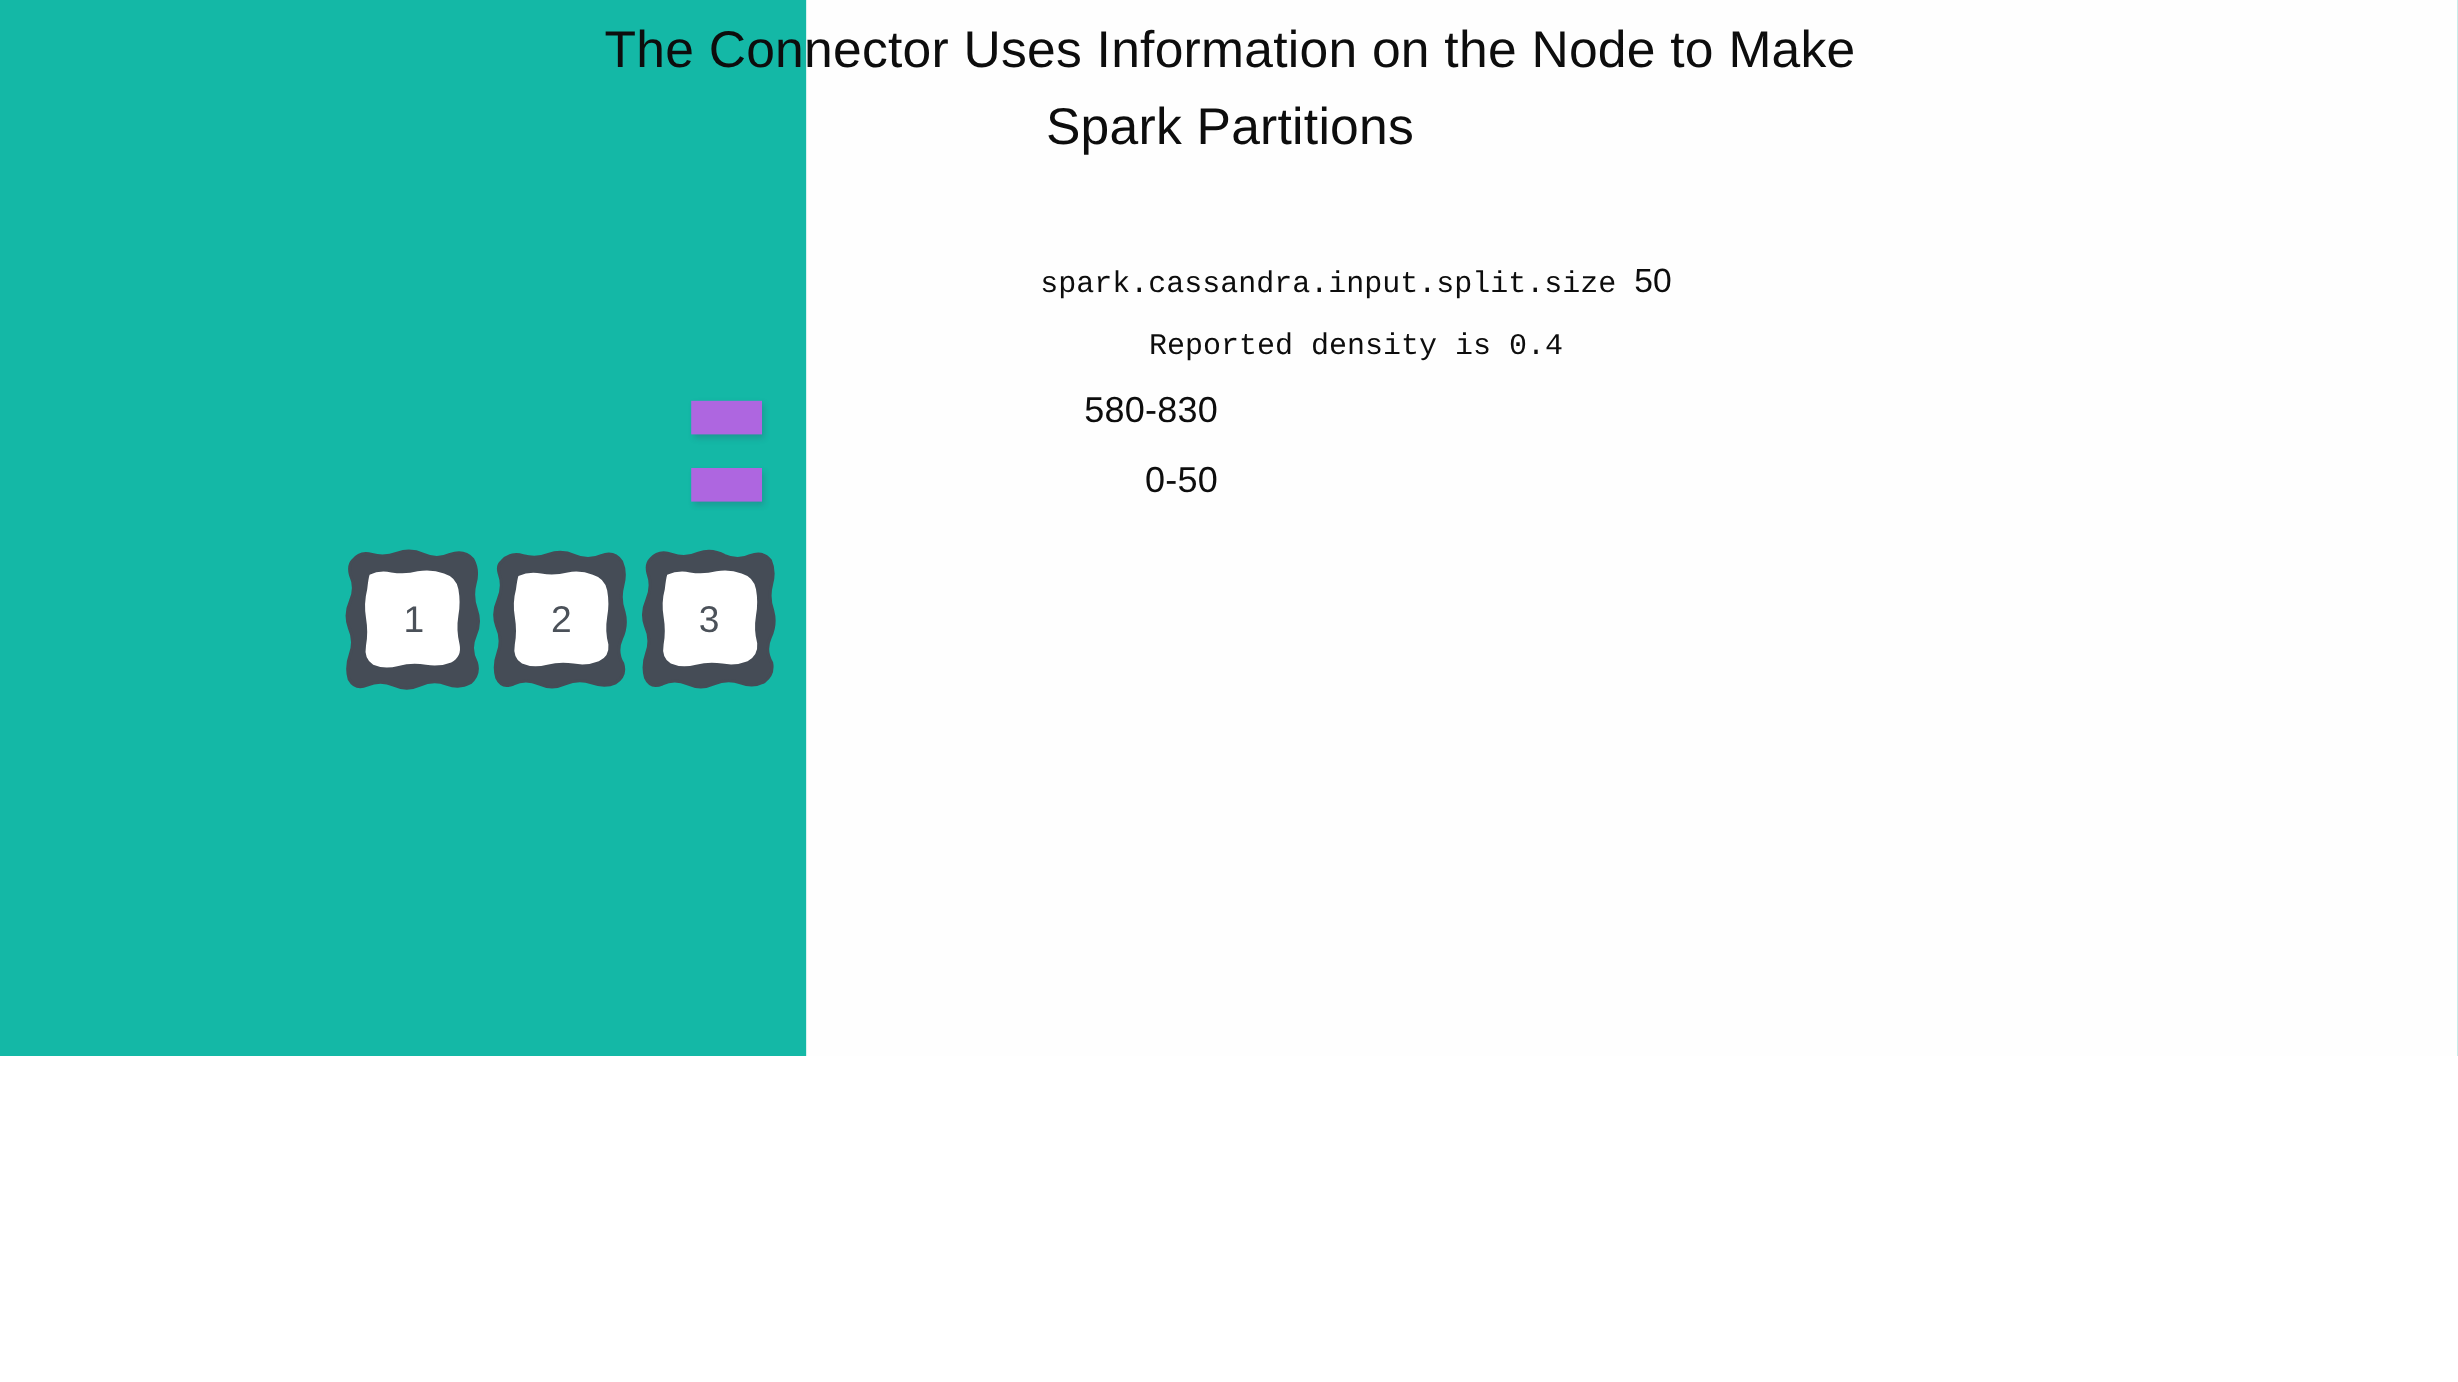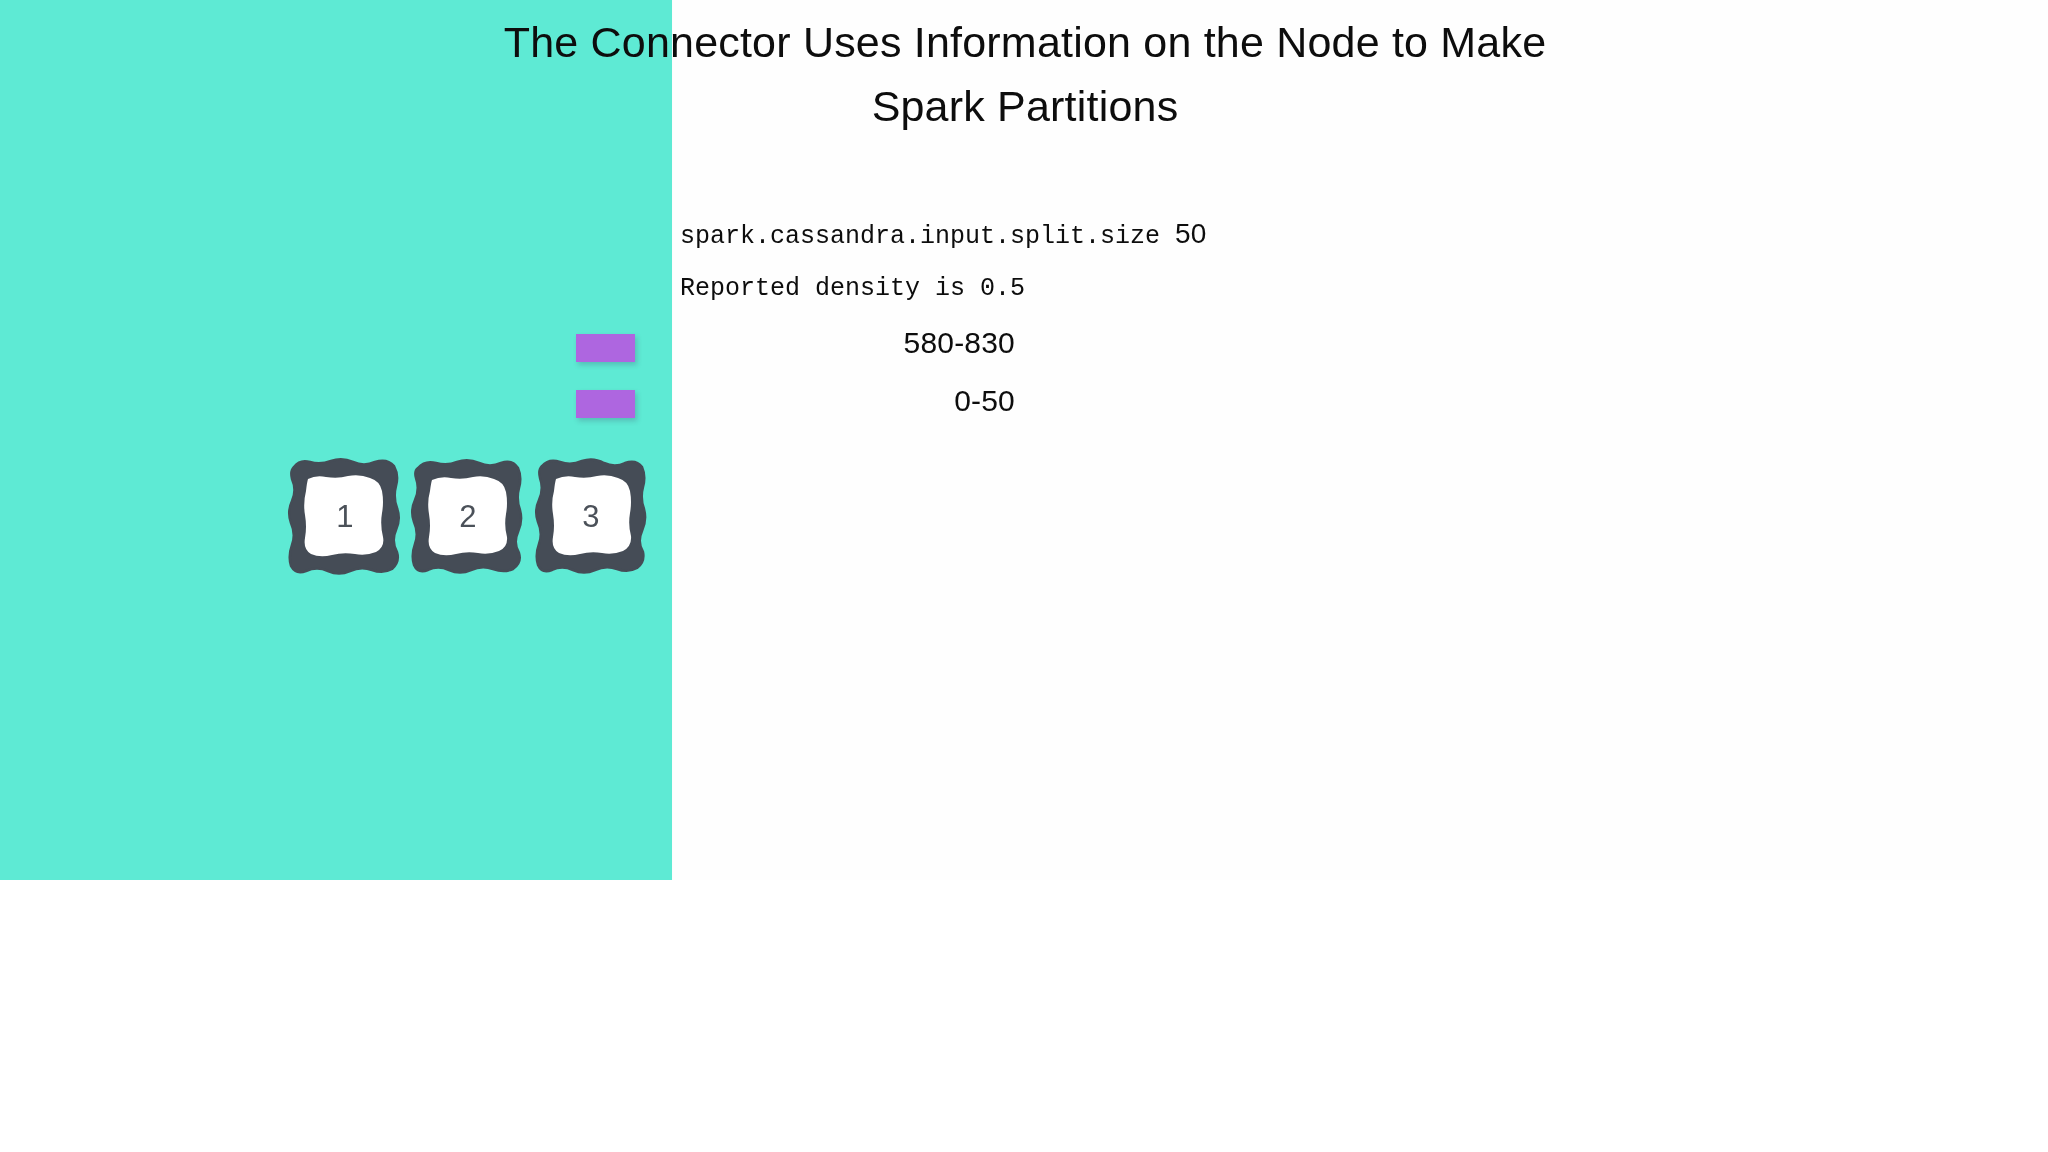--- a/index.html
+++ b/index.html
@@ -11,21 +11,21 @@
   body {
     font-family: "Liberation Sans", sans-serif;
     -webkit-font-smoothing: antialiased;
   }
 
   #slide {
     position: relative;
     width: 2048px;
     height: 880px;
     overflow: hidden;
-    background: #5eead4;
+    background: #14b8a6;
     text-decoration: underline;
   }
 
   
   .panel-edge {
     position: absolute;
     left: 672px;
     top: 0;
     width: 1376px;
     height: 1152px;
@@ -118,21 +118,21 @@
     z-index: 2;
     font-size: 31px;
     color: #4b5159;
     letter-spacing: 0.2px;
   }
 
   
   .mono-line {
     position: absolute;
     width: 900px;
-    text-align: left;
+    text-align: center;
     font-family: "Liberation Mono", "DejaVu Sans Mono", monospace;
     font-size: 25px;
     color: #0d0d0d;
     letter-spacing: 0px;
     white-space: nowrap;
   }
   .mono-line.line-1 { left: 680px; top: 218px; }
   .mono-line.line-2 { left: 680px; top: 274px; }
   .mono-line .plain {
     font-family: "Liberation Sans", sans-serif;
@@ -152,21 +152,21 @@
 
   <div class="token-bar bar-1"></div>
   <div class="token-bar bar-2"></div>
 
   <div class="range-label range-1">580-830</div>
   <div class="range-label range-2">0-50</div>
 
   <div class="mono-line line-1">
     <span>spark.cassandra.input.split.size</span><span> </span><span class="plain">50</span>
   </div>
-  <div class="mono-line line-2">Reported density is 0.5</div>
+  <div class="mono-line line-2">Reported density is 0.4</div>
 
   <div class="partitions">
 
     <div class="partition">
       <svg class="frame" viewBox="0 0 118 123" preserveAspectRatio="none">
         <path d="M8 12 Q14 4 24 7 Q34 10 45 6 Q56 2 67 7 Q78 12 89 7 Q101 3 108 11
                  Q113 20 110 31 Q107 42 111 53 Q115 64 110 75 Q105 86 111 97
                  Q114 107 106 114 Q97 119 86 115 Q75 111 64 116 Q53 121 42 116
                  Q31 111 20 116 Q10 120 5 111 Q2 101 6 90 Q10 79 5 68 Q1 57 6 46
                  Q11 35 6 24 Q4 16 8 12 Z" fill="#454c56" stroke="#454c56" stroke-width="2.5" stroke-linejoin="round"></path>

